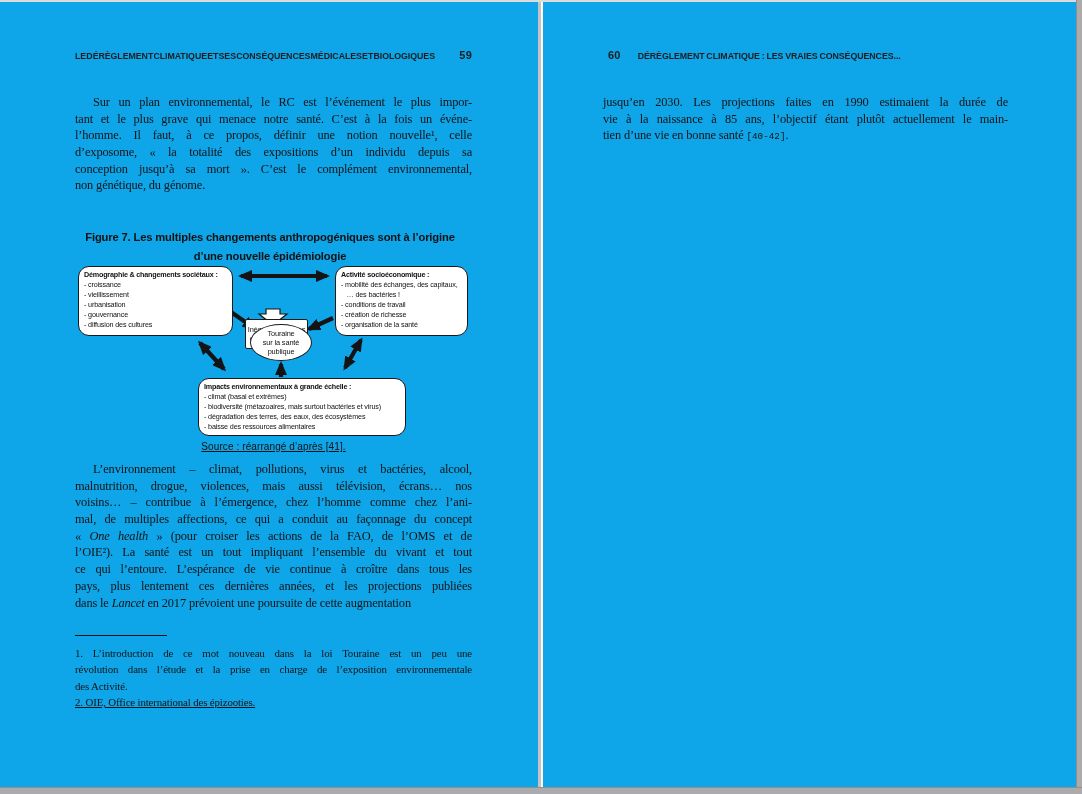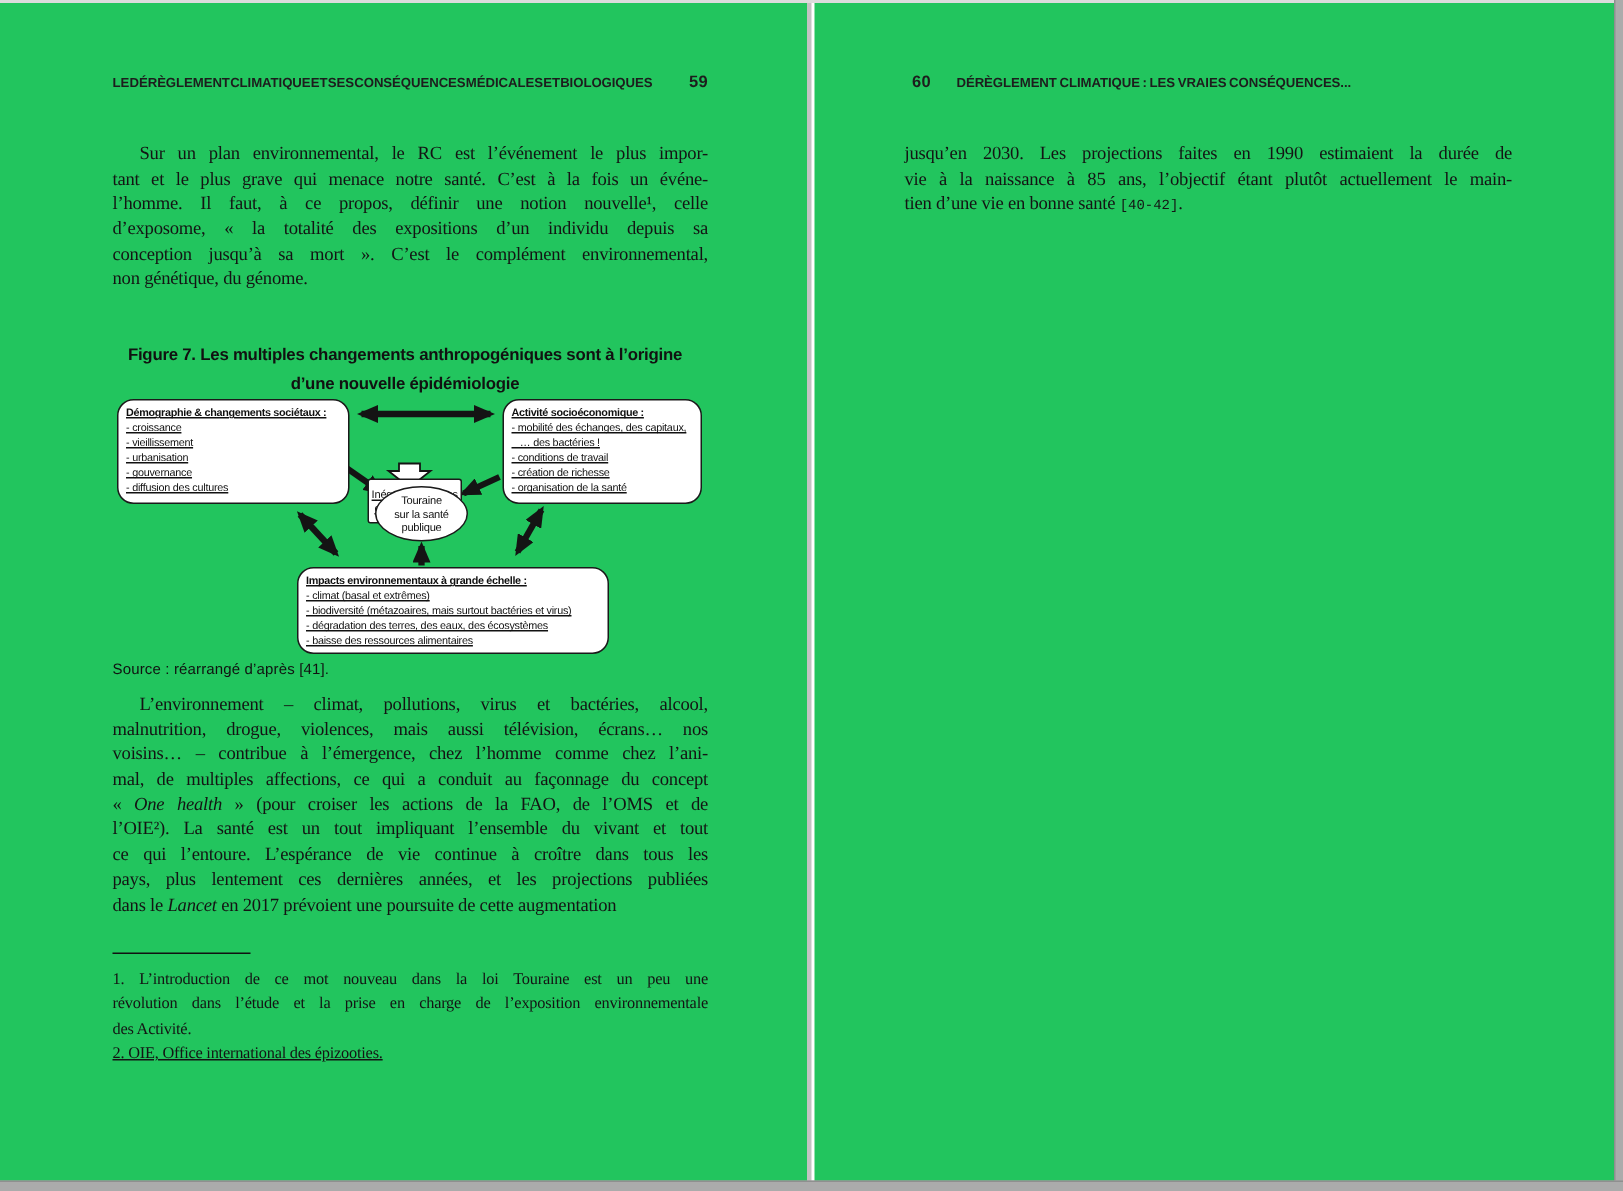--- a/index.html
+++ b/index.html
@@ -1,17 +1,17 @@
 <!DOCTYPE html>
 <html><head>
 <meta charset="utf-8">
 <style>
   html,body{margin:0;padding:0;background:#fff;}
   .spread{position:relative;width:1082px;height:794px;background:#fff;overflow:hidden;}
-  .page{position:absolute;top:0;width:539px;height:794px;background:#22c55e;}
+  .page{position:absolute;top:0;width:539px;height:794px;background:#0ea5e9;}
 
   
   .rhead{position:absolute;top:49px;font-family:"Liberation Sans","DejaVu Sans",sans-serif;font-weight:bold;color:#1d1d1d;}
   .rhead-l{left:75px;width:397px;display:flex;justify-content:space-between;align-items:baseline;}
   .rhead-r{left:65px;display:flex;align-items:baseline;}
   .rh-title{font-size:8.8px;letter-spacing:-0.05px;word-spacing:-2.2px;}
   .rhead-r .rh-title{word-spacing:-0.6px;margin-left:17px;}
   .rh-num{font-size:11px;letter-spacing:0.2px;}
 
   
@@ -29,29 +29,29 @@
   
   .fn{font-size:10.9px;line-height:16.4px;}
   .fn .line{height:16.4px;}
   .fn1{top:645px;}
   .fn2{top:694px;text-decoration:underline;}
   .fnrule{position:absolute;left:75px;top:635px;width:92px;border-top:1.4px solid #111;}
 
   
   .figtitle{position:absolute;left:58px;top:228px;width:424px;text-align:center;font-family:"Liberation Sans","DejaVu Sans",sans-serif;font-weight:bold;font-size:11.2px;line-height:19px;color:#111;letter-spacing:-0.15px;}
   .arrows{position:absolute;left:0;top:258px;width:541px;height:190px;}
-  .dbox{position:absolute;box-sizing:border-box;background:#fff;border:1.4px solid #1a1a1a;border-radius:11px;padding:3px 5px;font-family:"Liberation Sans","DejaVu Sans",sans-serif;color:#111;text-decoration:underline;}
+  .dbox{position:absolute;box-sizing:border-box;background:#fff;border:1.4px solid #1a1a1a;border-radius:11px;padding:3px 5px;font-family:"Liberation Sans","DejaVu Sans",sans-serif;color:#111;}
   .dbox-title{font-weight:bold;font-size:7.2px;line-height:10px;letter-spacing:-0.2px;white-space:nowrap;}
   .dbox-list .line{font-size:7.2px;line-height:10px;height:10px;letter-spacing:-0.15px;}
   .center .line{text-align:center;}
   .ineq{border-radius:2px;border-width:1.2px;display:flex;align-items:center;justify-content:center;padding:2px;}
   .ineq .line{font-size:7.4px;line-height:9.5px;height:9.5px;}
   .ellipse{position:absolute;box-sizing:border-box;background:#fff;border:1.4px solid #1a1a1a;border-radius:50%;display:flex;align-items:center;justify-content:center;font-family:"Liberation Sans","DejaVu Sans",sans-serif;color:#111;}
   .ellipse .line{font-size:7.4px;line-height:9px;height:9px;}
-  .source{position:absolute;left:75px;top:441px;width:397px;text-align:left;font-family:"Liberation Sans","DejaVu Sans",sans-serif;font-size:10px;color:#111;letter-spacing:0.1px;}
+  .source{position:absolute;left:75px;top:441px;width:397px;text-align:center;font-family:"Liberation Sans","DejaVu Sans",sans-serif;font-size:10px;color:#111;letter-spacing:0.1px;text-decoration:underline;}
 
   
   .gutter{position:absolute;left:538px;top:0;bottom:6px;width:3px;background:#c3c3c3;}
   .edge-top{position:absolute;left:0;top:0;right:0;height:2px;background:#dcdcdc;}
   .edge-right{position:absolute;right:0;top:0;bottom:0;width:5px;background:#ababab;border-left:1px solid #8f8f8f;}
   .edge-bottom{position:absolute;left:0;right:0;bottom:0;height:6px;background:#ababab;border-top:1px solid #8f8f8f;}
 </style>
 </head>
 <body>
 

